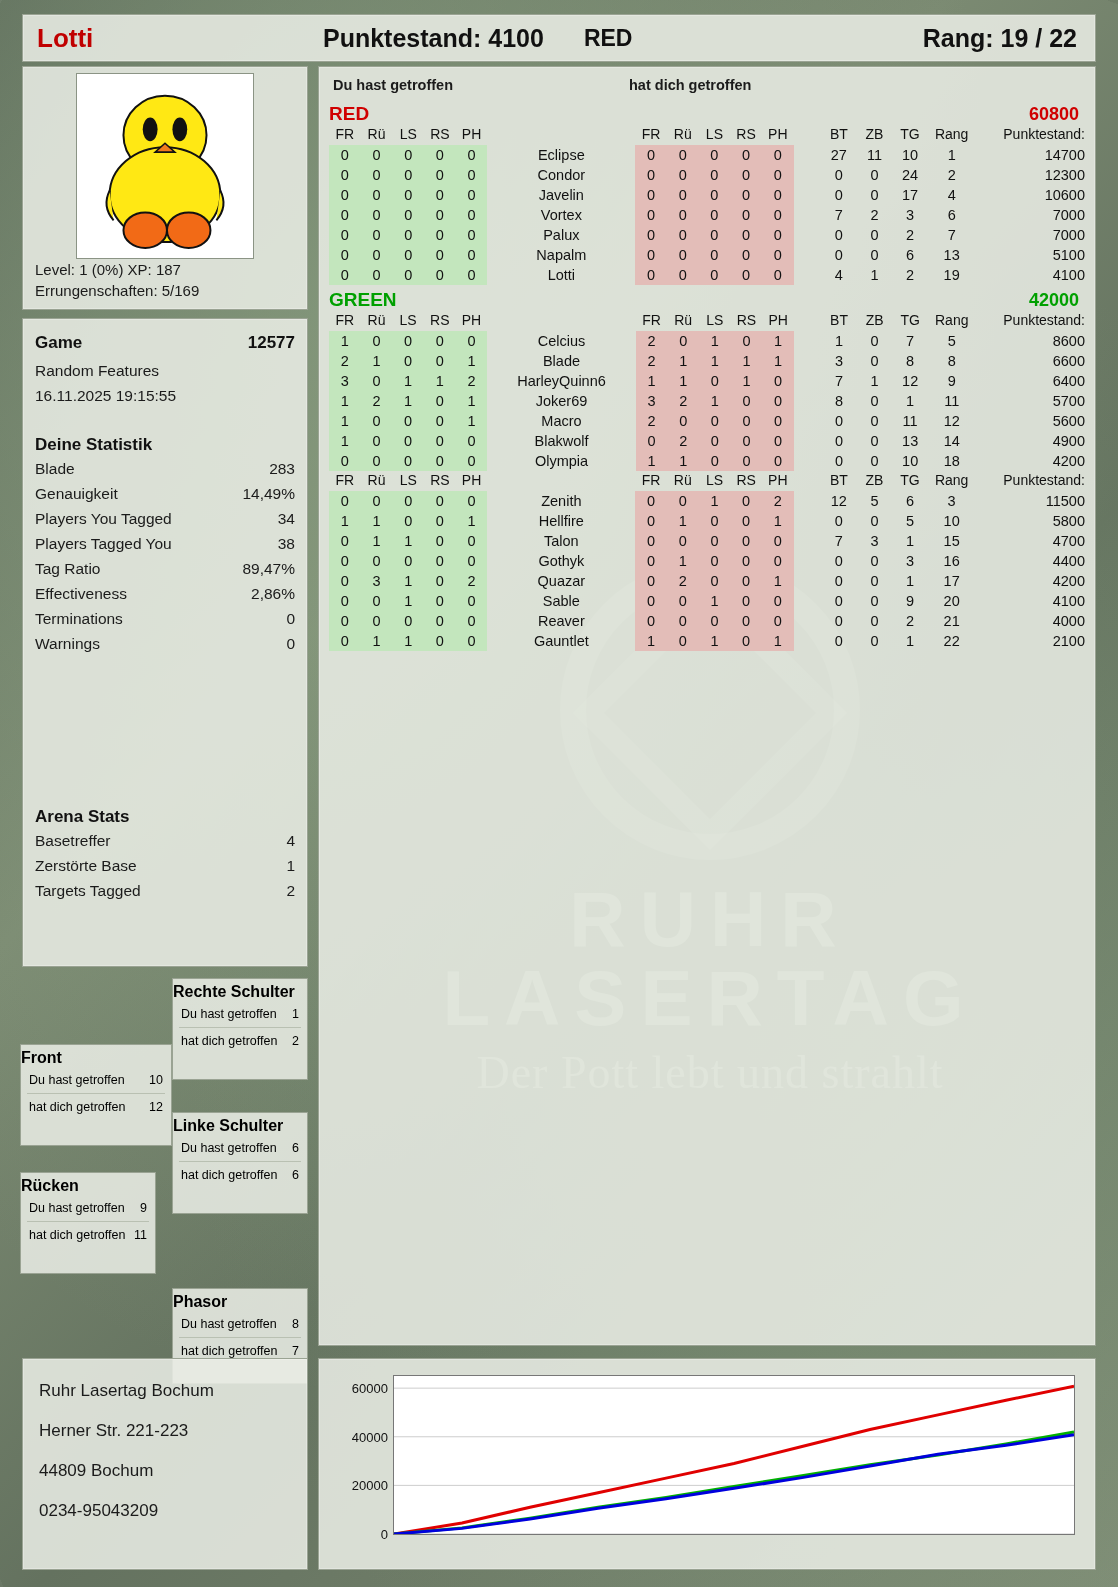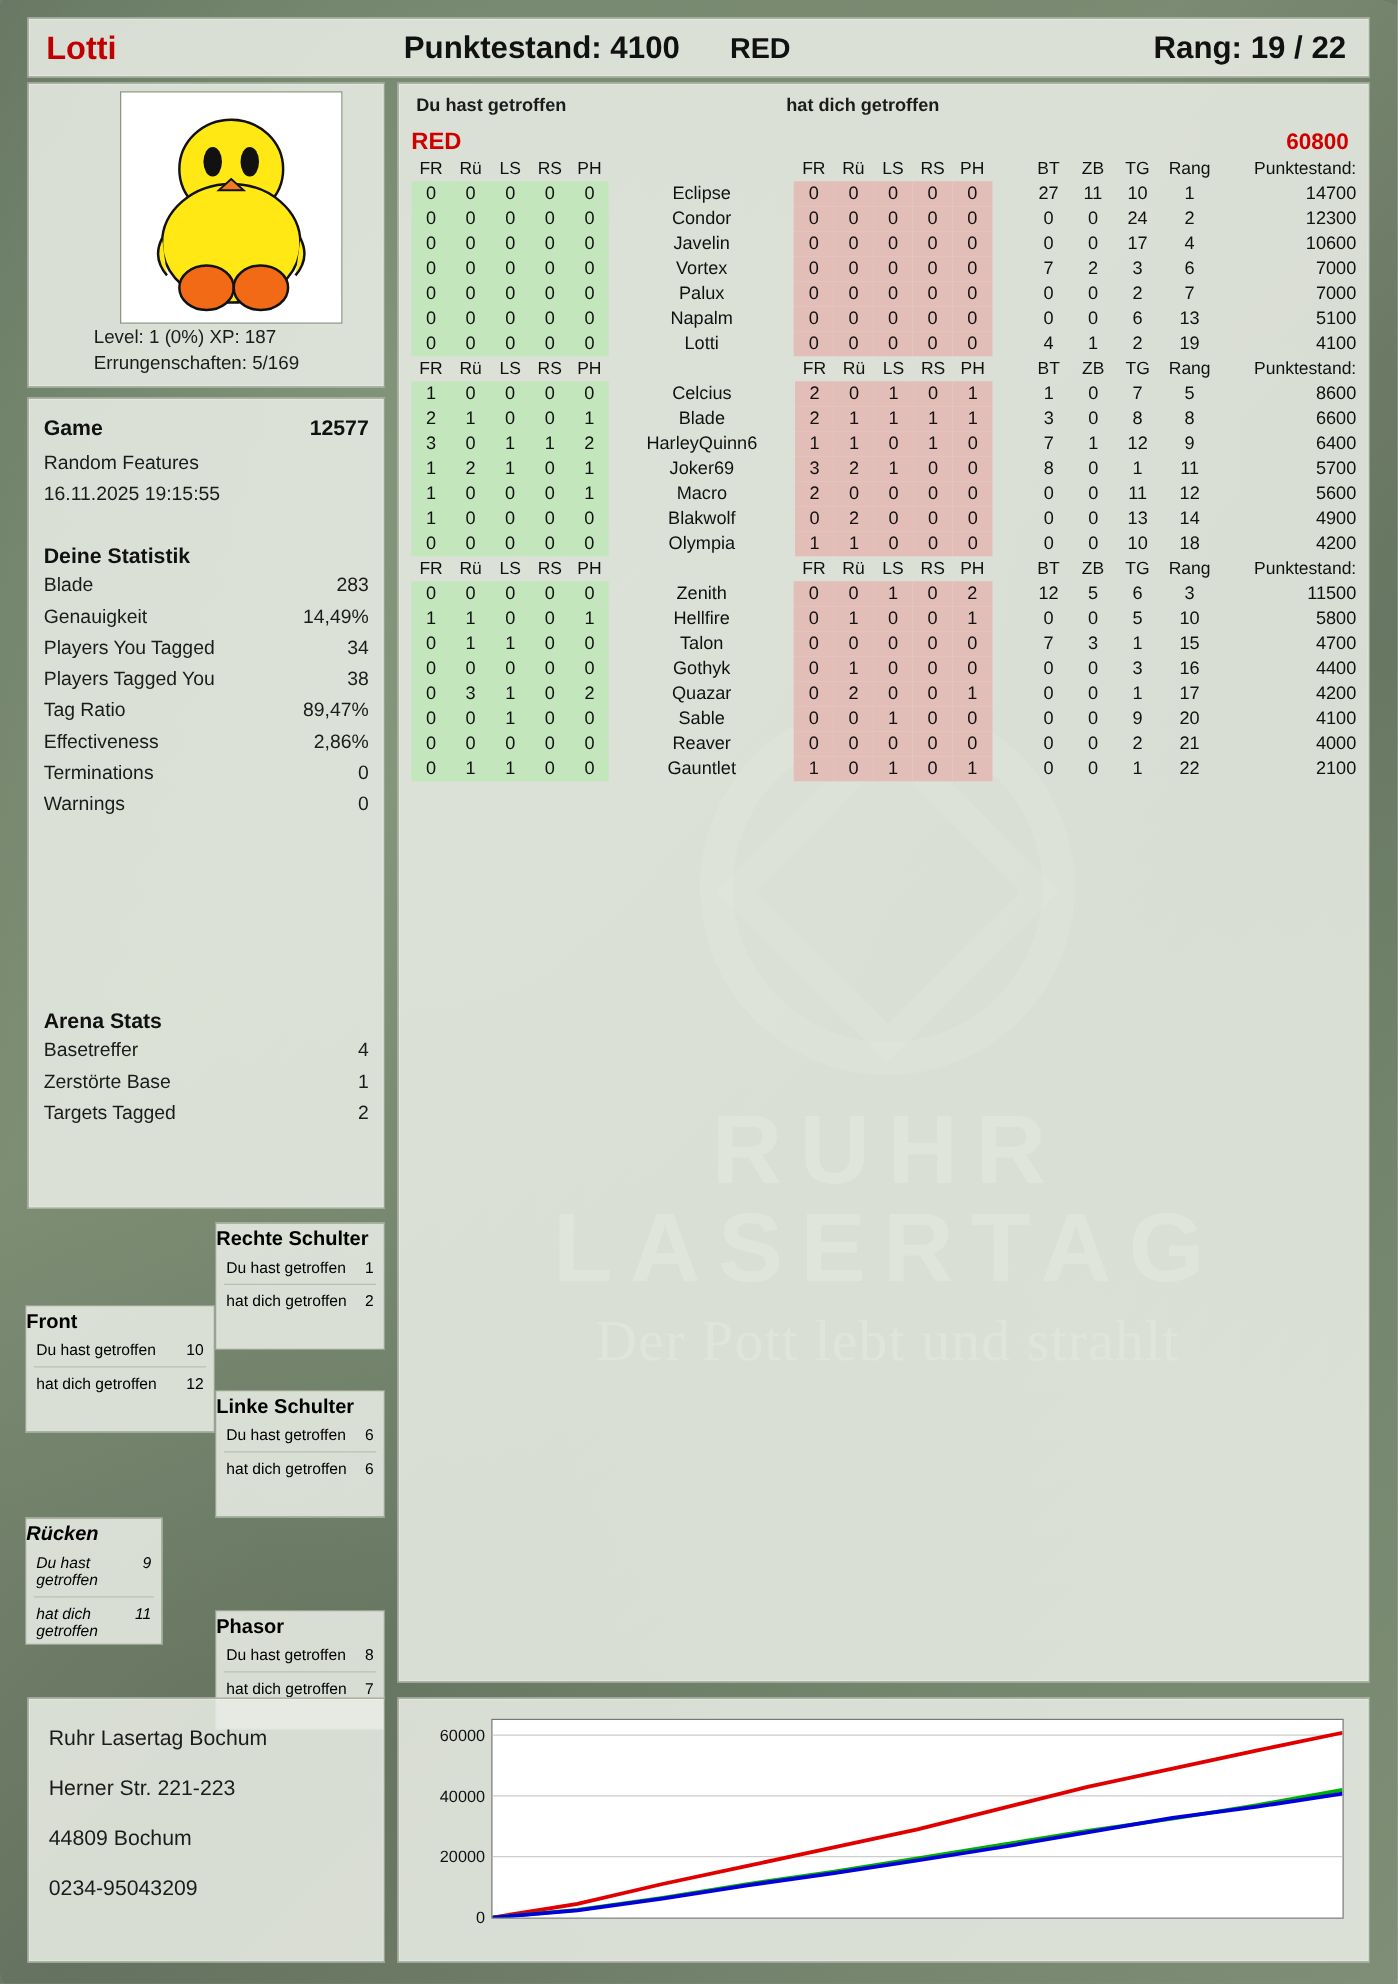--- a/index.html
+++ b/index.html
@@ -44,21 +44,20 @@
     content:""; position:absolute; left:50%; top:-10px; width:150px; height:150px;
     transform: translate(-50%,40px) rotate(45deg);
     border:22px solid rgba(225,240,215,0.18);
   }
 
   .panel {
     position:absolute;
     background: rgba(232,236,228,0.88);
     border: 1px solid #9aa393;
     box-shadow: 0 0 0 1px rgba(255,255,255,0.25) inset;
-    padding-left: 40px;
   }
 
   
   #header { left:22px; top:14px; width:1074px; height:48px; padding:0; }
   #header .hdr-inner { display:flex; align-items:center; height:100%; }
   .hdr-name { color:#c00000; font-size:26px; font-weight:bold; padding-left:14px; width:300px;}
   .hdr-score { font-size:25px; font-weight:bold; color:#111; }
   .hdr-team { font-size:23px; font-weight:bold; color:#111; margin-left:40px;}
   .hdr-rank { font-size:25px; font-weight:bold; color:#111; margin-left:auto; padding-right:18px;}
 
@@ -76,21 +75,21 @@
 
   
   .bp { position:absolute; background:rgba(232,236,228,0.88); border:1px solid #9aa393; }
   .bp .bp-title { text-align:left; font-weight:bold; font-size:16px; padding:4px 0 2px; }
   .bp .bp-row { display:flex; justify-content:space-between; font-size:12.5px; padding:4px 8px; }
   .bp hr { border:0; border-top:1px solid #b9c0b2; margin:2px 6px; }
 
   #bp-rs { left:172px; top:978px; width:136px; height:102px; }
   #bp-front { left:20px; top:1044px; width:152px; height:102px; }
   #bp-ls { left:172px; top:1112px; width:136px; height:102px; }
-  #bp-back { left:20px; top:1214px; width:110px; height:102px;font-style:italic; }
+  #bp-back { left:20px; top:1172px; width:136px; height:102px; }
   #bp-ph { left:172px; top:1288px; width:136px; height:96px; }
 
   #address { left:22px; top:1358px; width:286px; height:212px; padding:12px 14px;}
   #address .ln { font-size:17px; color:#1b1b1b; padding:10px 2px; }
 
   
   #board { left:318px; top:66px; width:778px; height:1280px; padding:8px 10px; }
   .board-head { display:flex; font-size:14.5px; font-weight:bold; color:#1b1b1b; padding:2px 0 6px; }
   .board-head .h1 { width:300px; padding-left:4px;}
   .board-head .h2 { }
@@ -450,20 +449,24 @@
               <td class="c-got">0</td>
               <td class="c-gap"></td>
               <td class="c-num">4</td>
               <td class="c-num">1</td>
               <td class="c-num">2</td>
               <td class="c-rank">19</td>
               <td class="c-pts">4100</td>
             </tr>
           </tbody>
         </table>
+        <div class="team-row">
+          <div class="team-name" style="color: rgb(0, 160, 0);">GREEN</div>
+          <div class="team-score" style="color: rgb(0, 160, 0);">42000</div>
+        </div>
         <table class="grid">
           <thead>
             <tr>
               <th class="c-hit" style="background: transparent;">FR</th>
               <th class="c-hit" style="background: transparent;">Rü</th>
               <th class="c-hit" style="background: transparent;">LS</th>
               <th class="c-hit" style="background: transparent;">RS</th>
               <th class="c-hit" style="background: transparent;">PH</th>
               <th class="c-name"></th>
               <th class="c-got" style="background: transparent;">FR</th>

